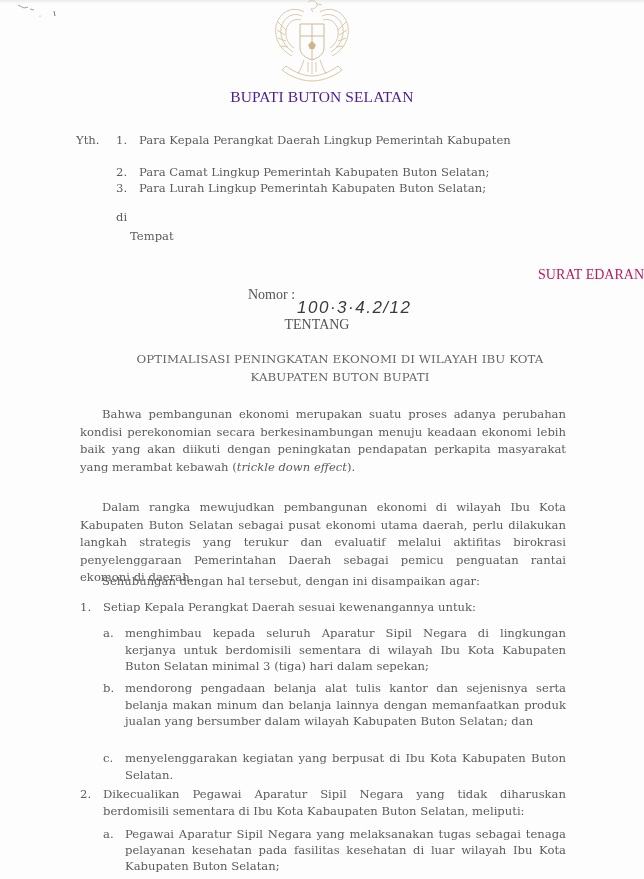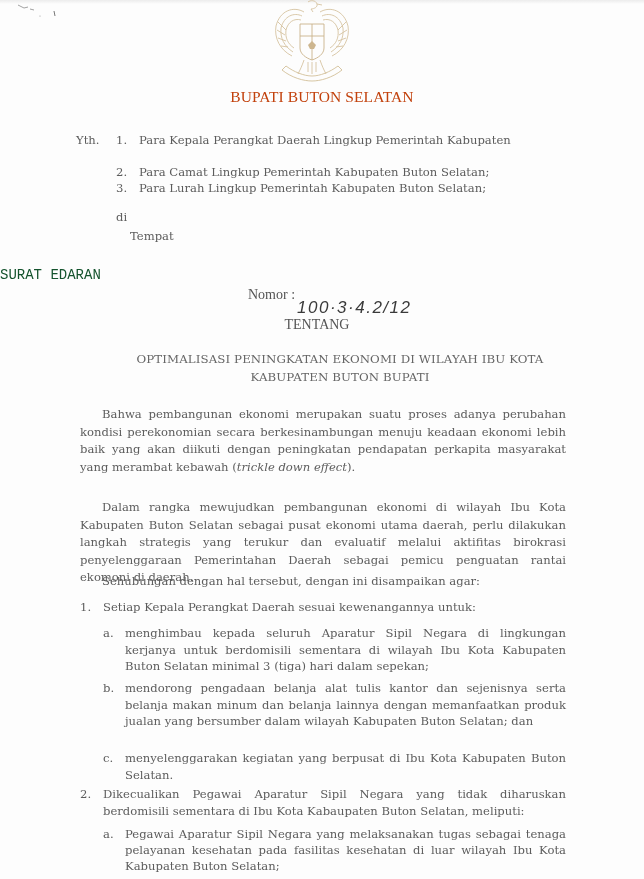--- a/index.html
+++ b/index.html
@@ -32,41 +32,41 @@
     position: absolute;
     left: 264px; top: 0px;
     width: 96px; height: 82px;
   }
   .header-title {
     position: absolute;
     left: 0; width: 644px; top: 88px;
     text-align: center;
     font-family: "Liberation Serif", "DejaVu Serif", serif;
     font-size: 15.5px;
-    color: #c2410c;
+    color: #4c1d95;
     letter-spacing: 0.1px;
   }
   .body-text {
     font-family: "DejaVu Serif", serif;
     font-size: 11.6px;
     color: #5c5c5c;
     line-height: 16px;
   }
   .abs { position: absolute; }
   .yth { left: 76px; top: 132px; }
   .rec-num { left: 116px; }
   .rec-text { left: 139px; width: 440px; }
   .di { left: 116px; top: 209px; }
   .tempat { left: 130px; top: 228px; }
 
   .se-title {
     position: absolute; left: 0; width: 644px; top: 267px;
-    text-align: left;
-    font-family: Liberation Mono, monospace;
-    font-size: 14px; color: #14532d;
+    text-align: right;
+    font-family: Liberation Serif, serif;
+    font-size: 14px; color: #be185d;
   }
   .nomor {
     position: absolute; left: 248px; top: 284px;
     font-family: "Liberation Serif", serif;
     font-size: 14px; color: #555;
     white-space: nowrap;
   }
   .nomor .hand {
     font-family: Liberation Sans, sans-serif;
     font-style: italic;

